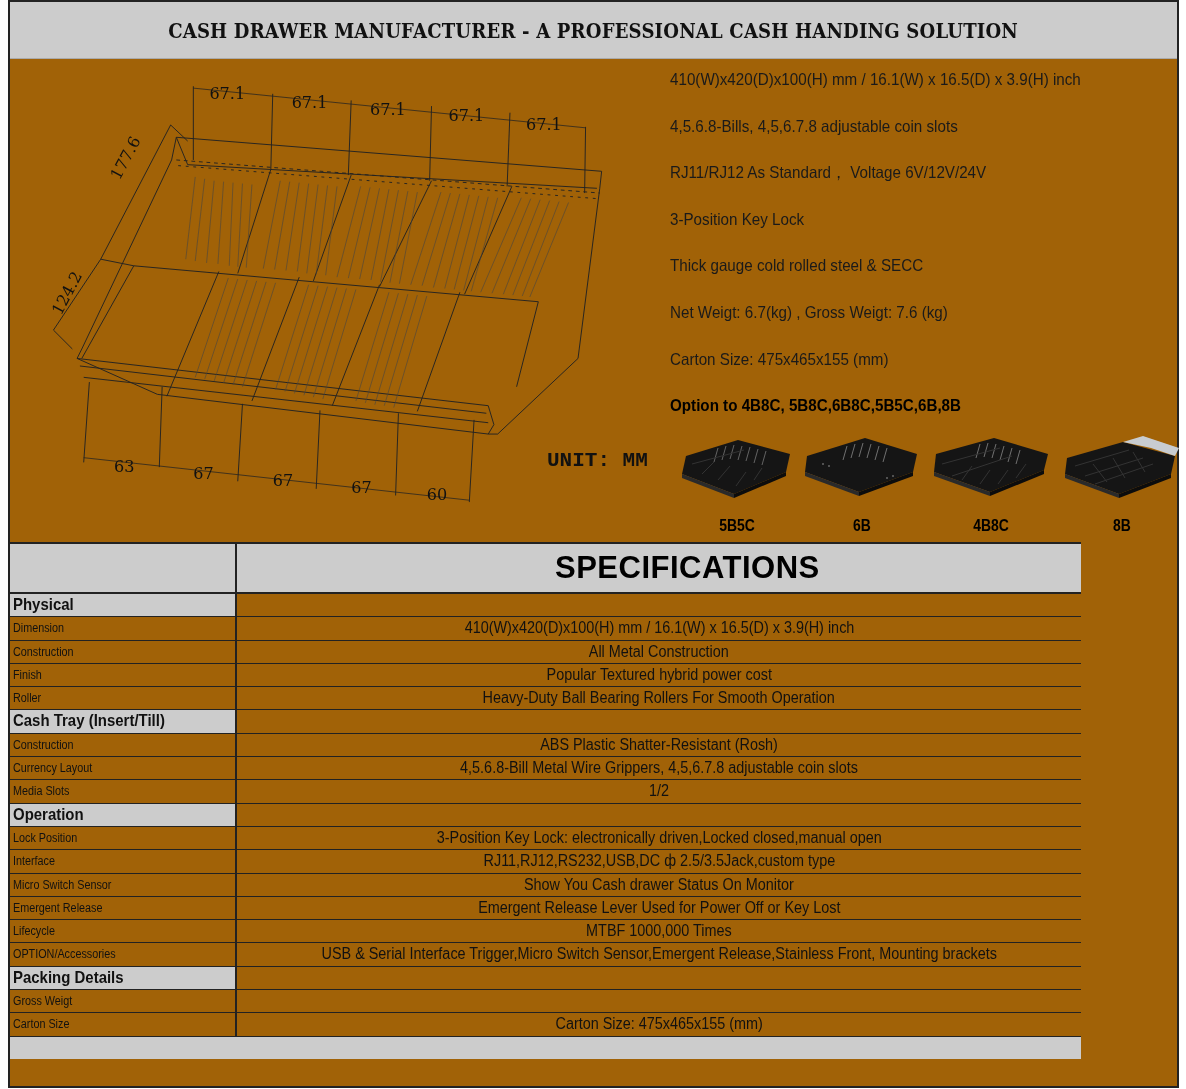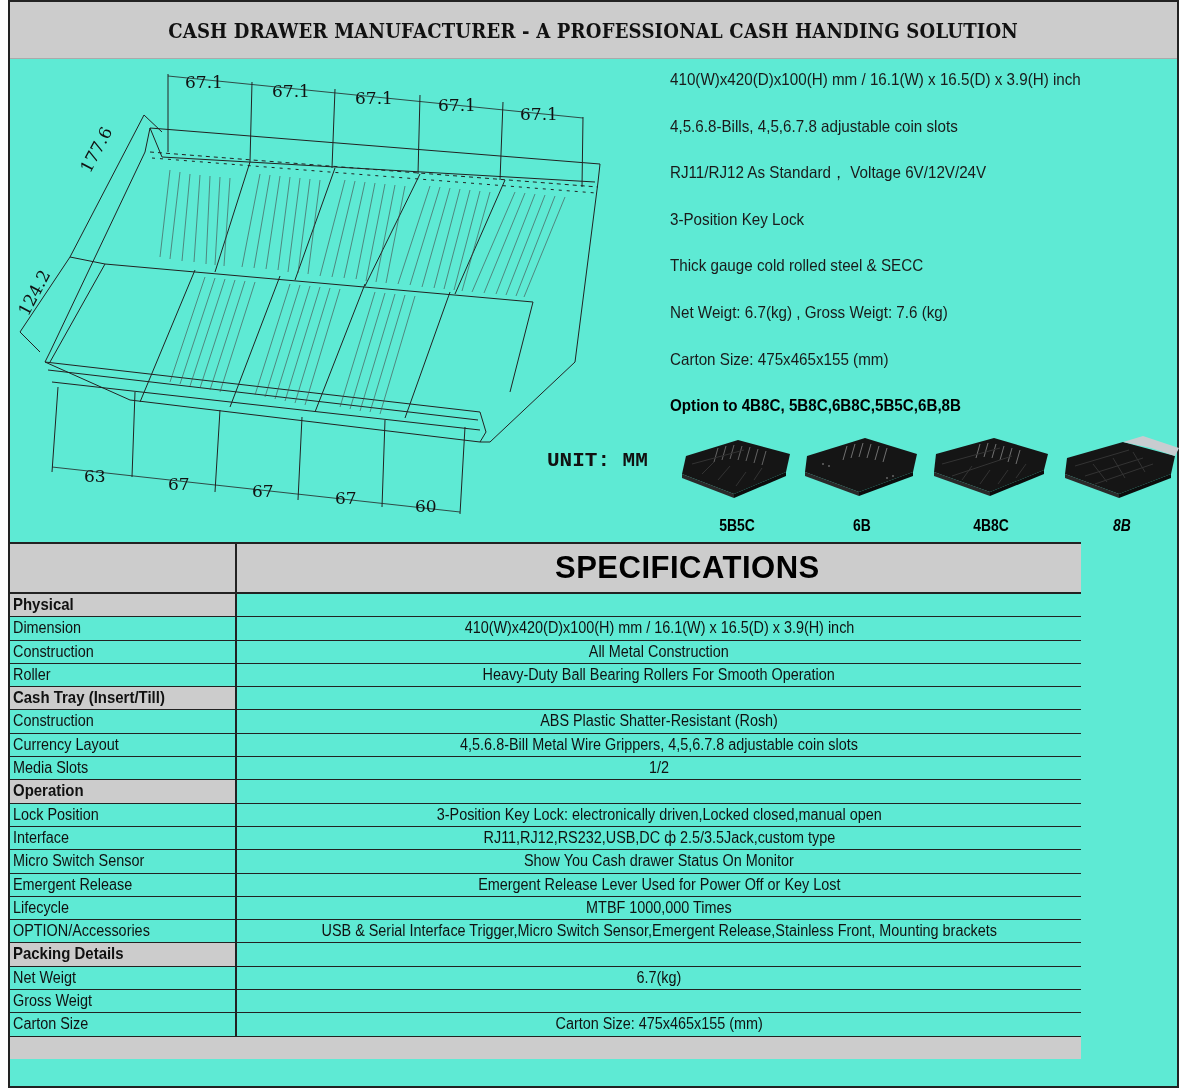--- a/index.html
+++ b/index.html
@@ -1,35 +1,35 @@
 <!DOCTYPE html>
 <html><head>
 <meta charset="utf-8">
 <style>
   * { box-sizing: border-box; margin: 0; padding: 0; }
   html, body { width: 1186px; height: 1089px; background: #ffffff; overflow: hidden; }
   body { font-family: "Liberation Sans", sans-serif; color: #111; position: relative; }
 
   .sheet {
     position: absolute; left: 8px; top: 0; width: 1171px; height: 1088px;
-    border: 2px solid #222; border-top: 2px solid #222; background: #5eead4;
+    border: 2px solid #222; border-top: 2px solid #222; background: #a16207;
   }
   .banner {
     position: absolute; left: 0; top: 0; width: 100%; height: 57px;
     background: #cccccc; border-bottom: 1px solid #aaa;
     display: flex; align-items: center; justify-content: center;
   }
   .banner-title {
     font-family: "DejaVu Serif", serif; font-weight: bold; font-size: 21px;
     letter-spacing: 0.2px; color: #111; transform: scaleX(0.86);
     text-transform: uppercase; white-space: nowrap;
   }
 
   
-  .drawing { position: absolute; left: 0; top: 60px; width: 620px; height: 470px; }
+  .drawing { position: absolute; left: 0; top: 60px; width: 620px; height: 470px; padding-left: 34px; }
   .drawing svg { width: 100%; height: 100%; }
   .dim-label { font-family: "DejaVu Serif", serif; font-size: 17px; fill: #111; }
 
   .unit-label {
     position: absolute; left: 537px; top: 447px;
     font-family: Liberation Mono, monospace; font-weight: bold; font-size: 21px; color: #111;
   }
 
   
   .features { position: absolute; left: 660px; top: 66px; width: 505px; }
@@ -58,21 +58,21 @@
   .spec-head .lc { width: 227px; background: #cccccc; border-right: 2px solid #222; }
   .spec-head .rc {
     flex: 1; background: #cccccc; display: flex; align-items: center;
     padding-left: 318px;
   }
   .spec-title { font-weight: bold; font-size: 31px; letter-spacing: 0.5px; color: #000; }
 
   .row { display: flex; height: 23.3px; border-bottom: 1.5px solid #222; }
   .row .lc {
     width: 227px; border-right: 2px solid #222; padding-left: 3px;
-    font-size: 16px; line-height: 22px; white-space: nowrap; overflow: hidden;
+    font-size: 12px; line-height: 22px; white-space: nowrap; overflow: hidden;
   }
   .row .lc span { display: inline-block; transform: scaleX(0.9); transform-origin: left center; }
   .row .rc {
     flex: 1; text-align: center; font-size: 16px; line-height: 22px; white-space: nowrap; overflow: hidden;
   }
   .row .rc span { display: inline-block; transform: scaleX(0.9); }
   .row.section .lc { background: #cccccc; font-weight: bold; font-size: 17px; }
   .row.section .lc span { transform: scaleX(0.88); }
   .footer-band { height: 22px; background: #cccccc; }
 </style>
@@ -207,21 +207,21 @@
         <polygon points="58,58 112,36 112,40 58,62" fill="#0c0c0c"></polygon>
         <g stroke="#888" stroke-width="0.8">
             <path d="M48 10 L44 24 M56 9 L52 23 M64 10 L60 24 M72 12 L68 26 M80 14 L76 28 M88 16 L84 30"></path>
           </g>
         <g stroke="#333" stroke-width="1">
             <path d="M10 30 L68 14 M20 42 L80 22 M30 46 L40 32 M48 50 L58 36 M66 50 L76 36 M84 44 L94 30"></path>
           </g>
       </svg>
       <div class="product-label">4B8C</div>
     </div>
-    <div class="product" style="left:393px;font-style:italic;">
+    <div class="product" style="left:393px;">
       <svg viewBox="0 0 118 66">
         <polygon points="4,24 60,8 112,22 108,40 56,60 2,40" fill="#151515"></polygon>
         <polygon points="60,8 80,2 116,14 112,22 88,14" fill="#c8ccd0"></polygon>
         <polygon points="2,40 56,60 56,64 2,44" fill="#2a2a2a"></polygon>
         <polygon points="56,60 108,40 108,44 56,64" fill="#0c0c0c"></polygon>
         <g stroke="#333" stroke-width="1">
             <path d="M12 32 L66 16 M22 42 L80 24 M32 50 L90 30 M30 30 L44 48 M50 24 L62 44 M70 18 L82 38"></path>
           </g>
       </svg>
       <div class="product-label">8B</div>
@@ -242,20 +242,24 @@
       </div>
     <div class="row">
         <div class="lc"><span>Dimension</span></div>
         <div class="rc"><span>410(W)x420(D)x100(H) mm /  16.1(W) x 16.5(D) x 3.9(H) inch</span></div>
       </div>
     <div class="row">
         <div class="lc"><span>Construction</span></div>
         <div class="rc"><span>All Metal Construction</span></div>
       </div>
     <div class="row">
+        <div class="lc"><span>Finish</span></div>
+        <div class="rc"><span>Popular Textured hybrid power cost</span></div>
+      </div>
+    <div class="row">
         <div class="lc"><span>Roller</span></div>
         <div class="rc"><span>Heavy-Duty Ball Bearing Rollers For Smooth Operation</span></div>
       </div>
 
     <div class="row section">
         <div class="lc"><span>Cash Tray (Insert/Till)</span></div>
         <div class="rc"><span></span></div>
       </div>
     <div class="row">
         <div class="lc"><span>Construction</span></div>
@@ -297,24 +301,20 @@
     <div class="row">
         <div class="lc"><span>OPTION/Accessories</span></div>
         <div class="rc"><span>USB &amp; Serial Interface Trigger,Micro Switch Sensor,Emergent Release,Stainless Front, Mounting brackets</span></div>
       </div>
 
     <div class="row section">
         <div class="lc"><span>Packing Details</span></div>
         <div class="rc"><span></span></div>
       </div>
     <div class="row">
-        <div class="lc"><span>Net Weigt</span></div>
-        <div class="rc"><span>6.7(kg)</span></div>
-      </div>
-    <div class="row">
         <div class="lc"><span>Gross Weigt</span></div>
       </div>
     <div class="row">
         <div class="lc"><span>Carton Size</span></div>
         <div class="rc"><span>Carton Size: 475x465x155 (mm)</span></div>
       </div>
 
     <div class="footer-band"></div>
   </div>
 </div>

